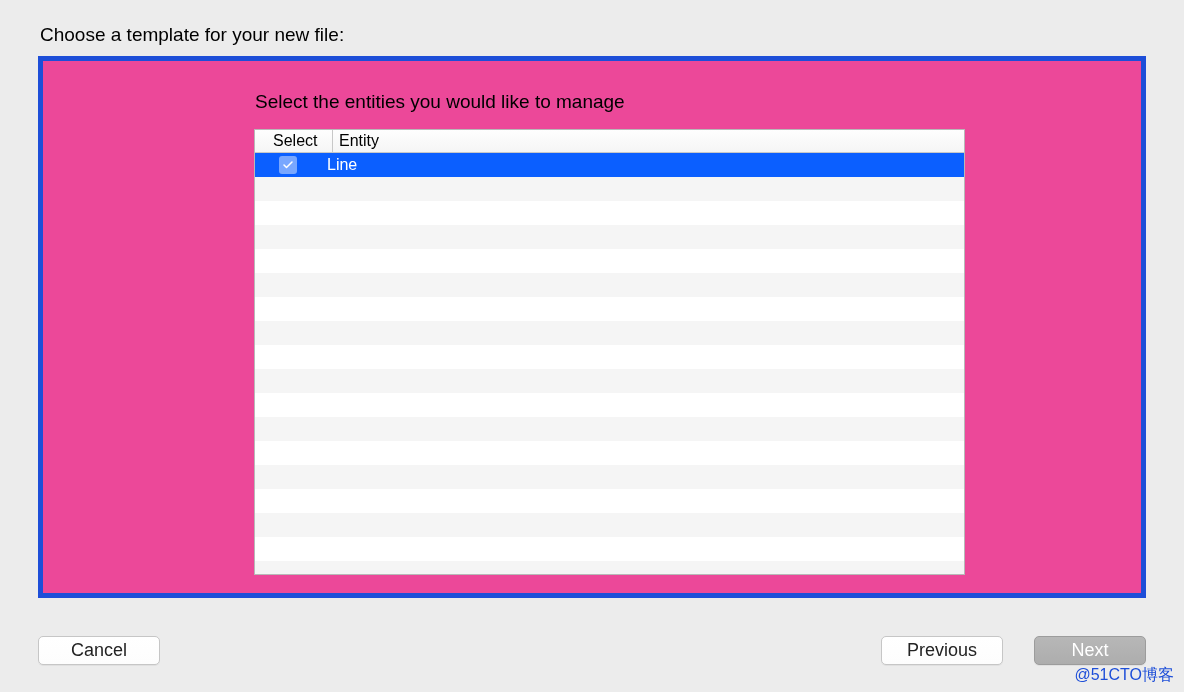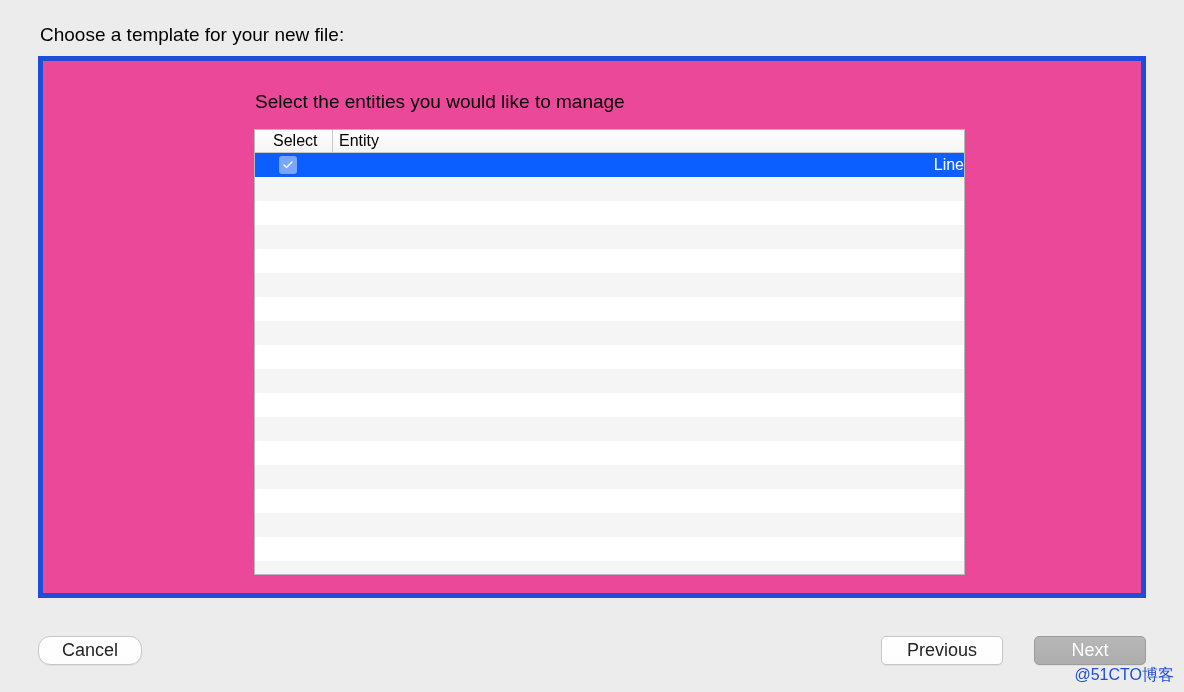--- a/index.html
+++ b/index.html
@@ -68,21 +68,20 @@
     }
     .table-body {
       position: absolute;
       left: 0; right: 0;
       top: 23px; bottom: 0;
     }
     .row {
       height: 24px;
       display: flex;
       align-items: center;
-      text-align: right;
     }
     .row.stripe {
       background: #f5f5f5;
     }
     .row.selected {
       background: #0b5fff;
       color: #fff;
     }
     .cell-select {
       width: 66px;
@@ -122,21 +121,21 @@
       border: 1px solid #c6c6c6;
       background: linear-gradient(#ffffff, #fdfdfd);
       font-size: 18px;
       color: #232323;
       display: flex;
       justify-content: center;
       align-items: center;
       box-shadow: 0 1px 0 rgba(0,0,0,0.05);
       cursor: default;
     }
-    .btn-cancel { left: 38px;  width: 104px; border-radius: 12px; }
+    .btn-cancel { left: 38px;  width: 122px; }
     .btn-prev   { right: 181px; width: 122px; }
     .btn-next   {
       right: 38px; width: 112px;
       background: linear-gradient(#b7b7b7, #adadad);
       border: 1px solid #9c9c9c;
       color: #fff;
     }
     .watermark {
       position: absolute;
       right: 10px;

